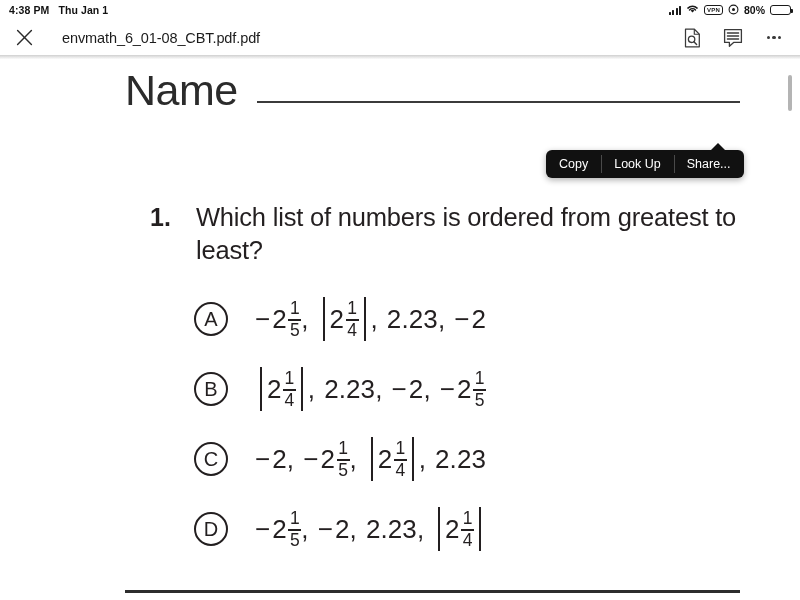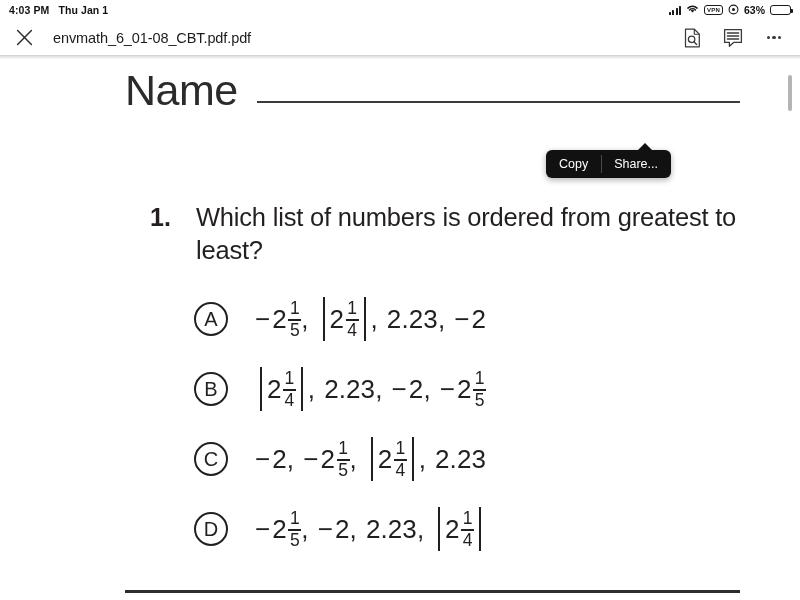--- a/index.html
+++ b/index.html
@@ -107,21 +107,21 @@
     box-sizing: border-box;
     padding: 0 14px 0 12px;
   }
   #close-button {
     width: 24px; height: 24px;
     display: flex; align-items: center; justify-content: center;
     flex: 0 0 auto;
     cursor: pointer;
   }
   #doc-title {
-    margin-left: 17px;
+    margin-left: 26px;
     font-size: 14.5px;
     color: #1c1c1c;
     letter-spacing: -0.1px;
     white-space: nowrap;
     flex: 1 1 auto;
   }
   .toolbar-actions {
     display: flex;
     align-items: center;
     gap: 17px;
@@ -359,21 +359,21 @@
     border-left: 8px solid transparent;
     border-right: 8px solid transparent;
     border-bottom: 8px solid #111111;
   }
 </style>
 </head>
 <body>
 
 <div id="status-bar">
   <div class="status-left">
-    <span>4:03 PM</span>
+    <span>4:38 PM</span>
     <span>Thu Jan 1</span>
   </div>
   <div class="status-right">
     <span class="signal-bars">
       <i></i>
         <i></i>
         <i></i>
         <i></i>
     </span>
     <span>
@@ -383,21 +383,21 @@
         <path d="M3.5 6.0 A4.3 4.3 0 0 1 9.5 6.0" stroke="#1a1a1a" stroke-width="1.4" fill="none" stroke-linecap="round"></path>
       </svg>
     </span>
     <span class="vpn-badge">VPN</span>
     <span>
       <svg width="11" height="11" viewBox="0 0 11 11">
         <circle cx="5.5" cy="5.5" r="4.4" stroke="#1a1a1a" stroke-width="1.1" fill="none"></circle>
         <circle cx="5.5" cy="5.5" r="1.5" fill="#1a1a1a"></circle>
       </svg>
     </span>
-    <span class="battery-pct">63%</span>
+    <span class="battery-pct">80%</span>
     <span class="battery-shell">
       <span class="battery-fill"></span>
     </span>
   </div>
 </div>
 
 <div id="app-toolbar">
   <div id="close-button">
     <svg width="17" height="17" viewBox="0 0 17 17">
       <path d="M1.6 1.6 L15.4 15.4 M15.4 1.6 L1.6 15.4" stroke="#2b2b2b" stroke-width="1.45" stroke-linecap="round"></path>
@@ -603,15 +603,16 @@
     </div>
 
   </div>
 </div>
 <div id="doc-scrollbar-track">
   <div id="doc-scrollbar-thumb"></div>
 </div>
 
 <div id="context-menu">
   <div class="ctx-item">Copy</div>
+    <div class="ctx-item">Look Up</div>
     <div class="ctx-item">Share...</div>
     <div id="context-menu-caret"></div>
 </div>
 
 </body></html>

